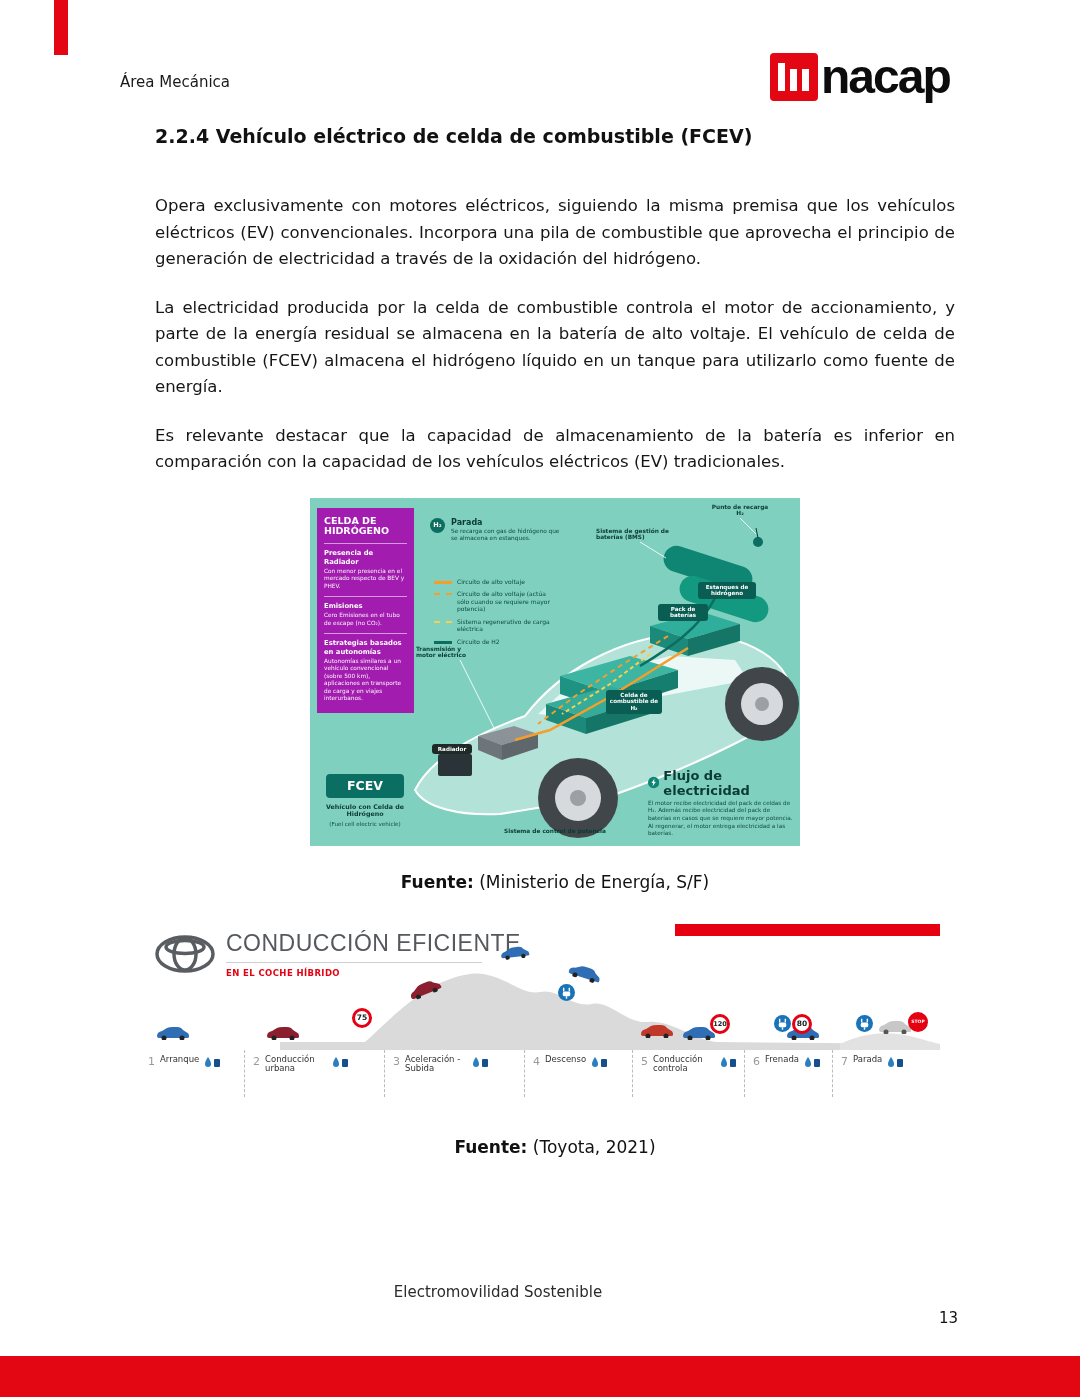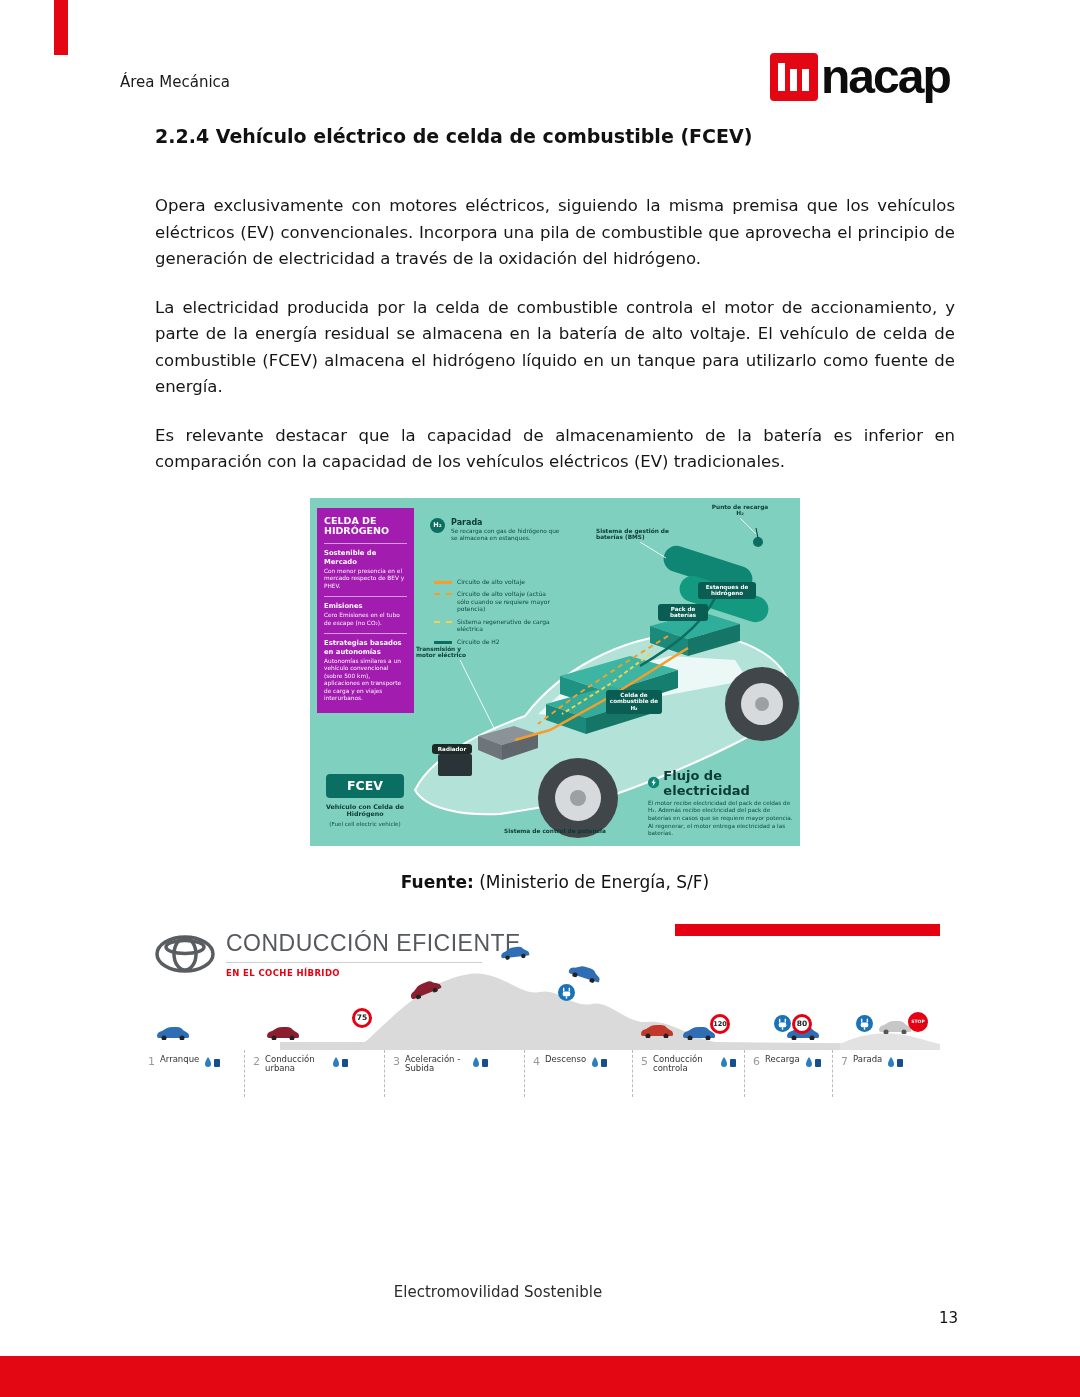--- a/index.html
+++ b/index.html
@@ -161,21 +161,21 @@
         <path d="M340,156 L300,186 L252,216" fill="none" stroke="#f6d14f" stroke-width="2" stroke-dasharray="4,3"></path>
         <path d="M405,100 C390,130 360,150 330,168" fill="none" stroke="#0c6e60" stroke-width="2.5"></path>
 
         <line x1="330" y1="44" x2="356" y2="60" stroke="rgba(255,255,255,0.85)" stroke-width="1"></line>
         <line x1="150" y1="162" x2="185" y2="232" stroke="rgba(255,255,255,0.85)" stroke-width="1"></line>
         <line x1="430" y1="20" x2="446" y2="36" stroke="rgba(255,255,255,0.85)" stroke-width="1"></line>
       </svg>
 
       <div class="sb">
         <div class="sb-title">CELDA DE HIDRÓGENO</div>
-        <div class="sb-h">Sostenible de Mercado</div>
+        <div class="sb-h">Presencia de Radiador</div>
         <div class="sb-b">Con menor presencia en el mercado respecto de BEV y PHEV.</div>
         <div class="sb-h">Emisiones</div>
         <div class="sb-b">Cero Emisiones en el tubo de escape (no CO₂).</div>
         <div class="sb-h">Estrategias basados en autonomías</div>
         <div class="sb-b">Autonomías similares a un vehículo convencional (sobre 500 km), aplicaciones en transporte de carga y en viajes interurbanos.</div>
       </div>
 
       <div class="recarga">
         <span class="h2c">H₂</span>
         <div>
@@ -365,37 +365,40 @@
         <div class="phase p5">
           <span class="ph-num">5</span>
           <span class="ph-label">Conducción controla</span>
           <svg class="charge-icon" width="18" height="12" viewBox="0 0 18 12">
               <path d="M4,1 C6,4 7,6 7,8 a3,3 0 1,1 -6,0 C1,6 2,4 4,1 Z" fill="#2a7fc0"></path>
               <rect x="10" y="3" width="6" height="8" rx="1" fill="#174f8c"></rect>
             </svg>
         </div>
         <div class="phase p6">
           <span class="ph-num">6</span>
-          <span class="ph-label">Recarga</span>
+          <span class="ph-label">Frenada</span>
           <svg class="charge-icon" width="18" height="12" viewBox="0 0 18 12">
               <path d="M4,1 C6,4 7,6 7,8 a3,3 0 1,1 -6,0 C1,6 2,4 4,1 Z" fill="#2a7fc0"></path>
               <rect x="10" y="3" width="6" height="8" rx="1" fill="#174f8c"></rect>
             </svg>
         </div>
         <div class="phase p7">
           <span class="ph-num">7</span>
           <span class="ph-label">Parada</span>
           <svg class="charge-icon" width="18" height="12" viewBox="0 0 18 12">
               <path d="M4,1 C6,4 7,6 7,8 a3,3 0 1,1 -6,0 C1,6 2,4 4,1 Z" fill="#2a7fc0"></path>
               <rect x="10" y="3" width="6" height="8" rx="1" fill="#174f8c"></rect>
             </svg>
         </div>
       </div>
     </div>
 
+    <div class="caption caption2">
+      <span class="cap-b">Fuente:</span><span> (Toyota, 2021)</span>
+    </div>
 
   </div>
 
   <div class="footer-text">Electromovilidad Sostenible</div>
   <div class="page-number">13</div>
   <div class="bottom-bar"></div>
 
 </div>
 
 </body></html>

